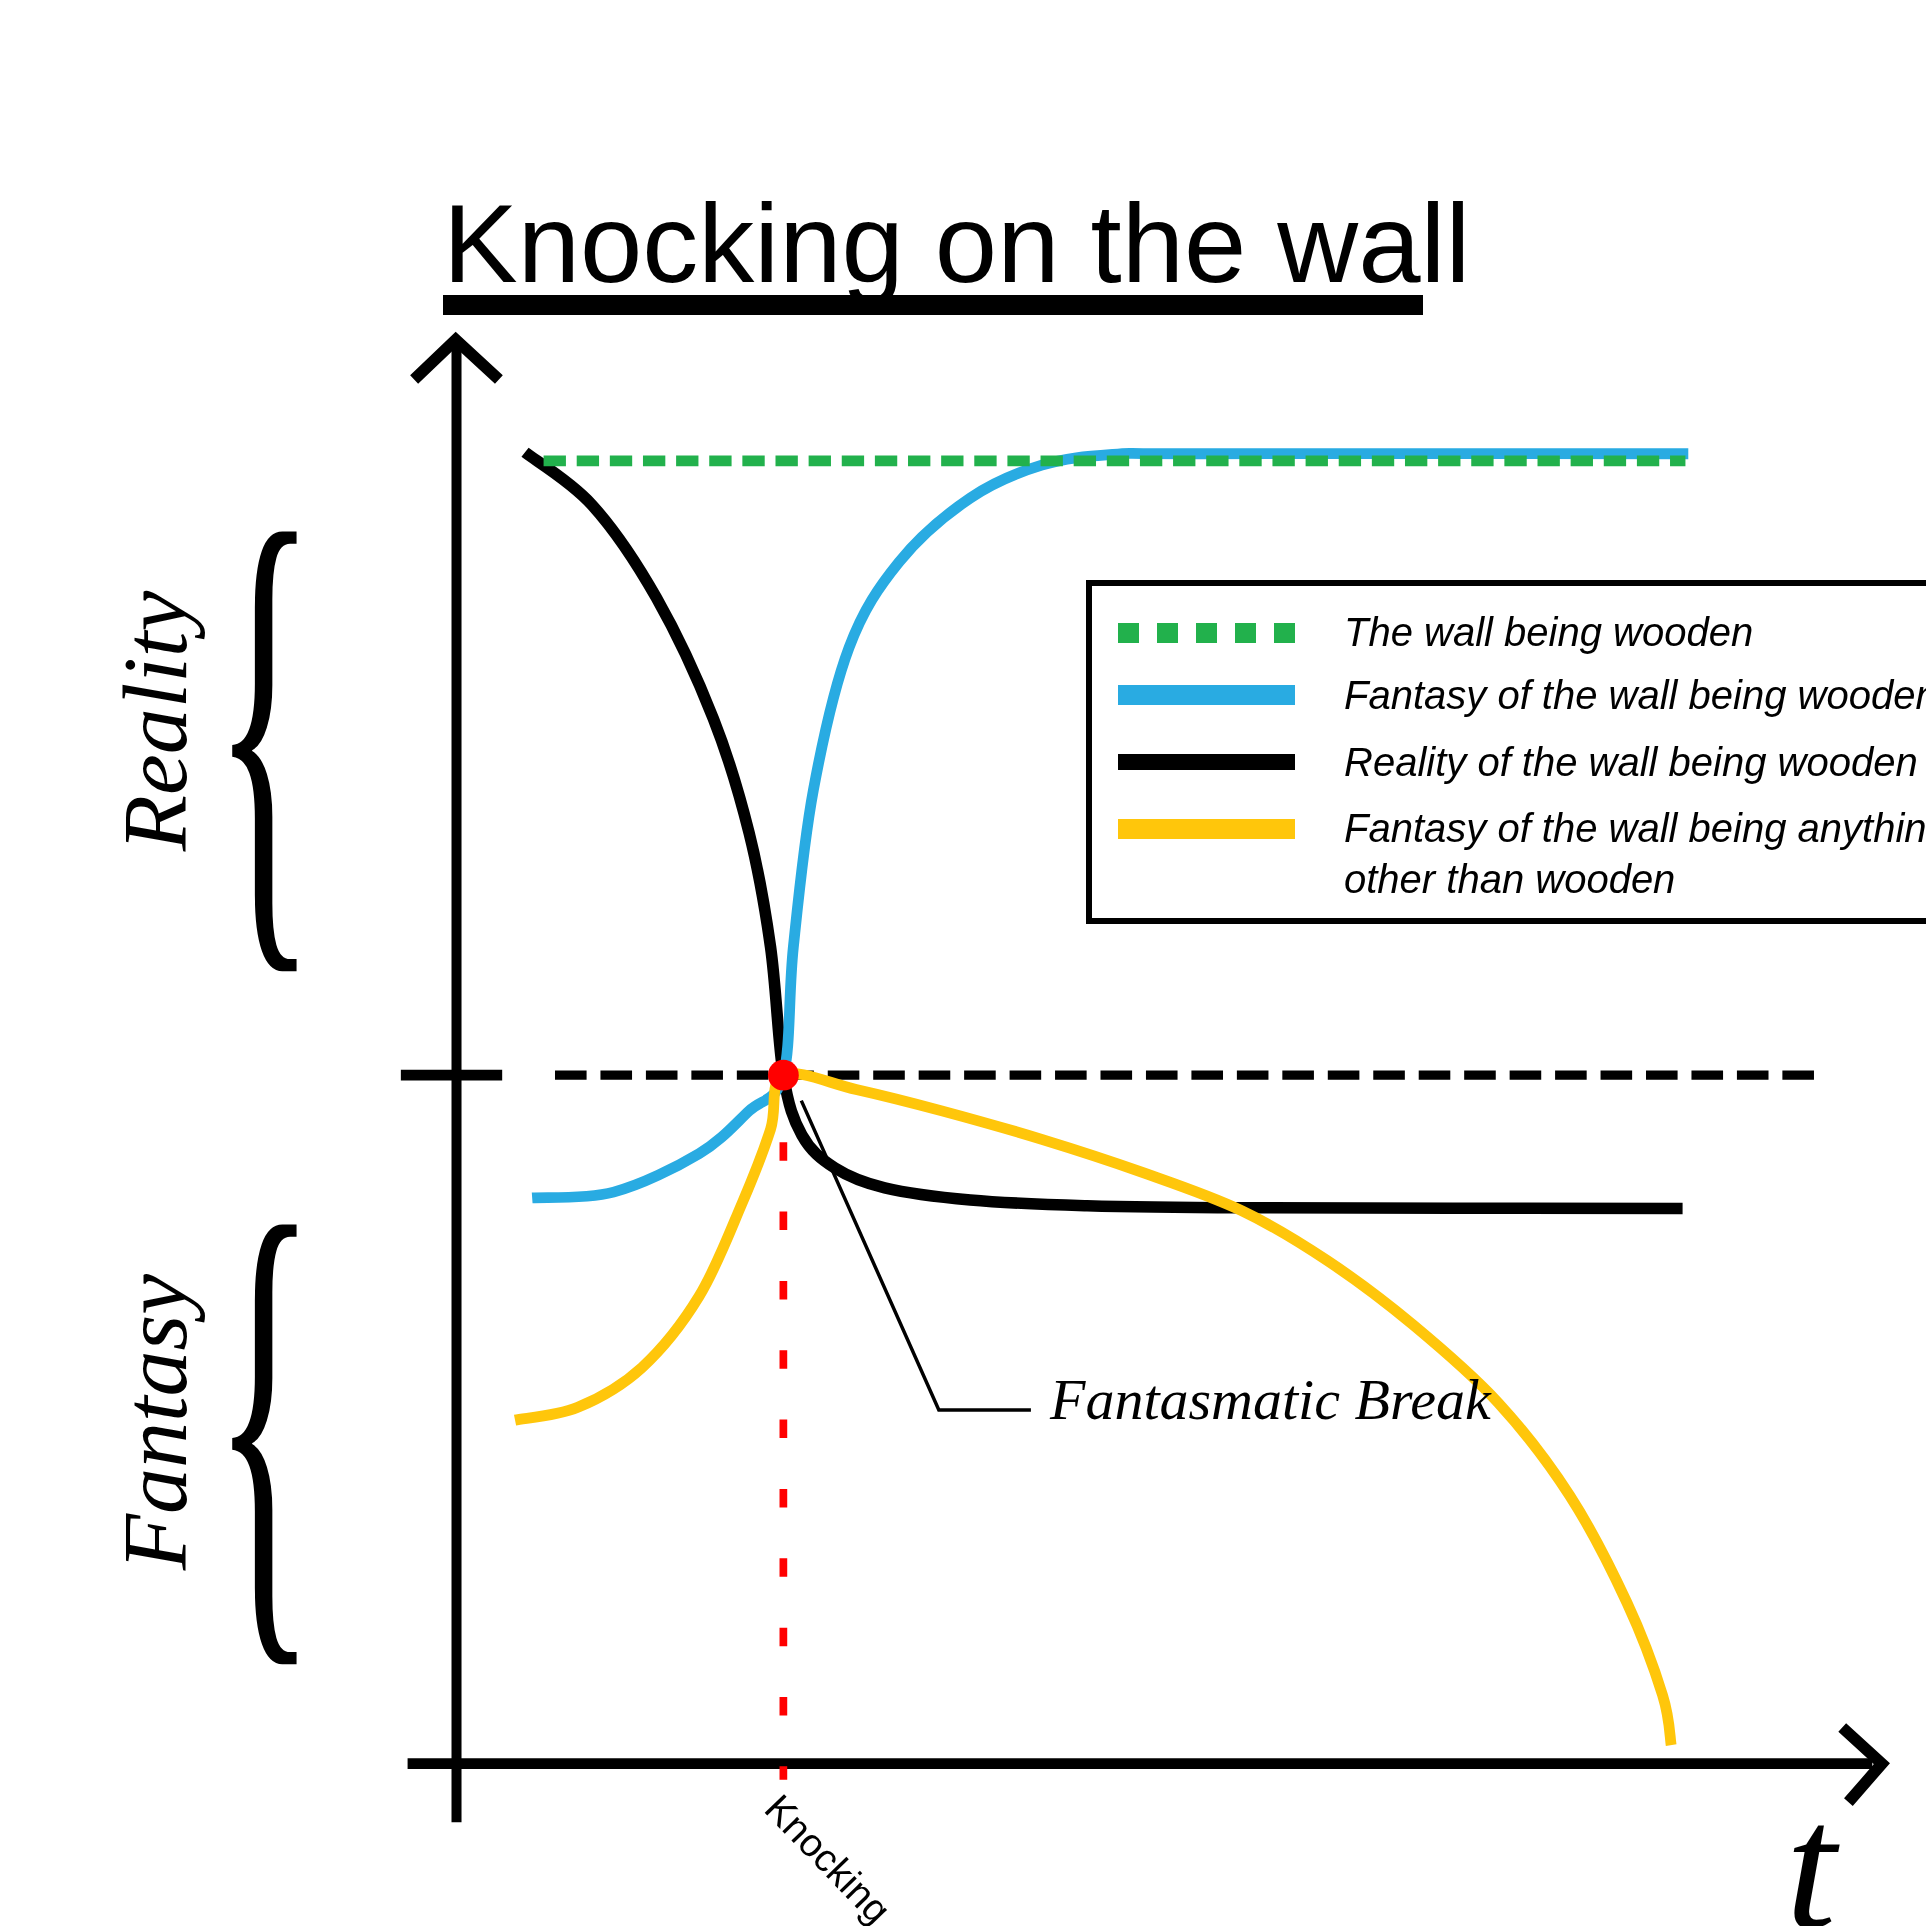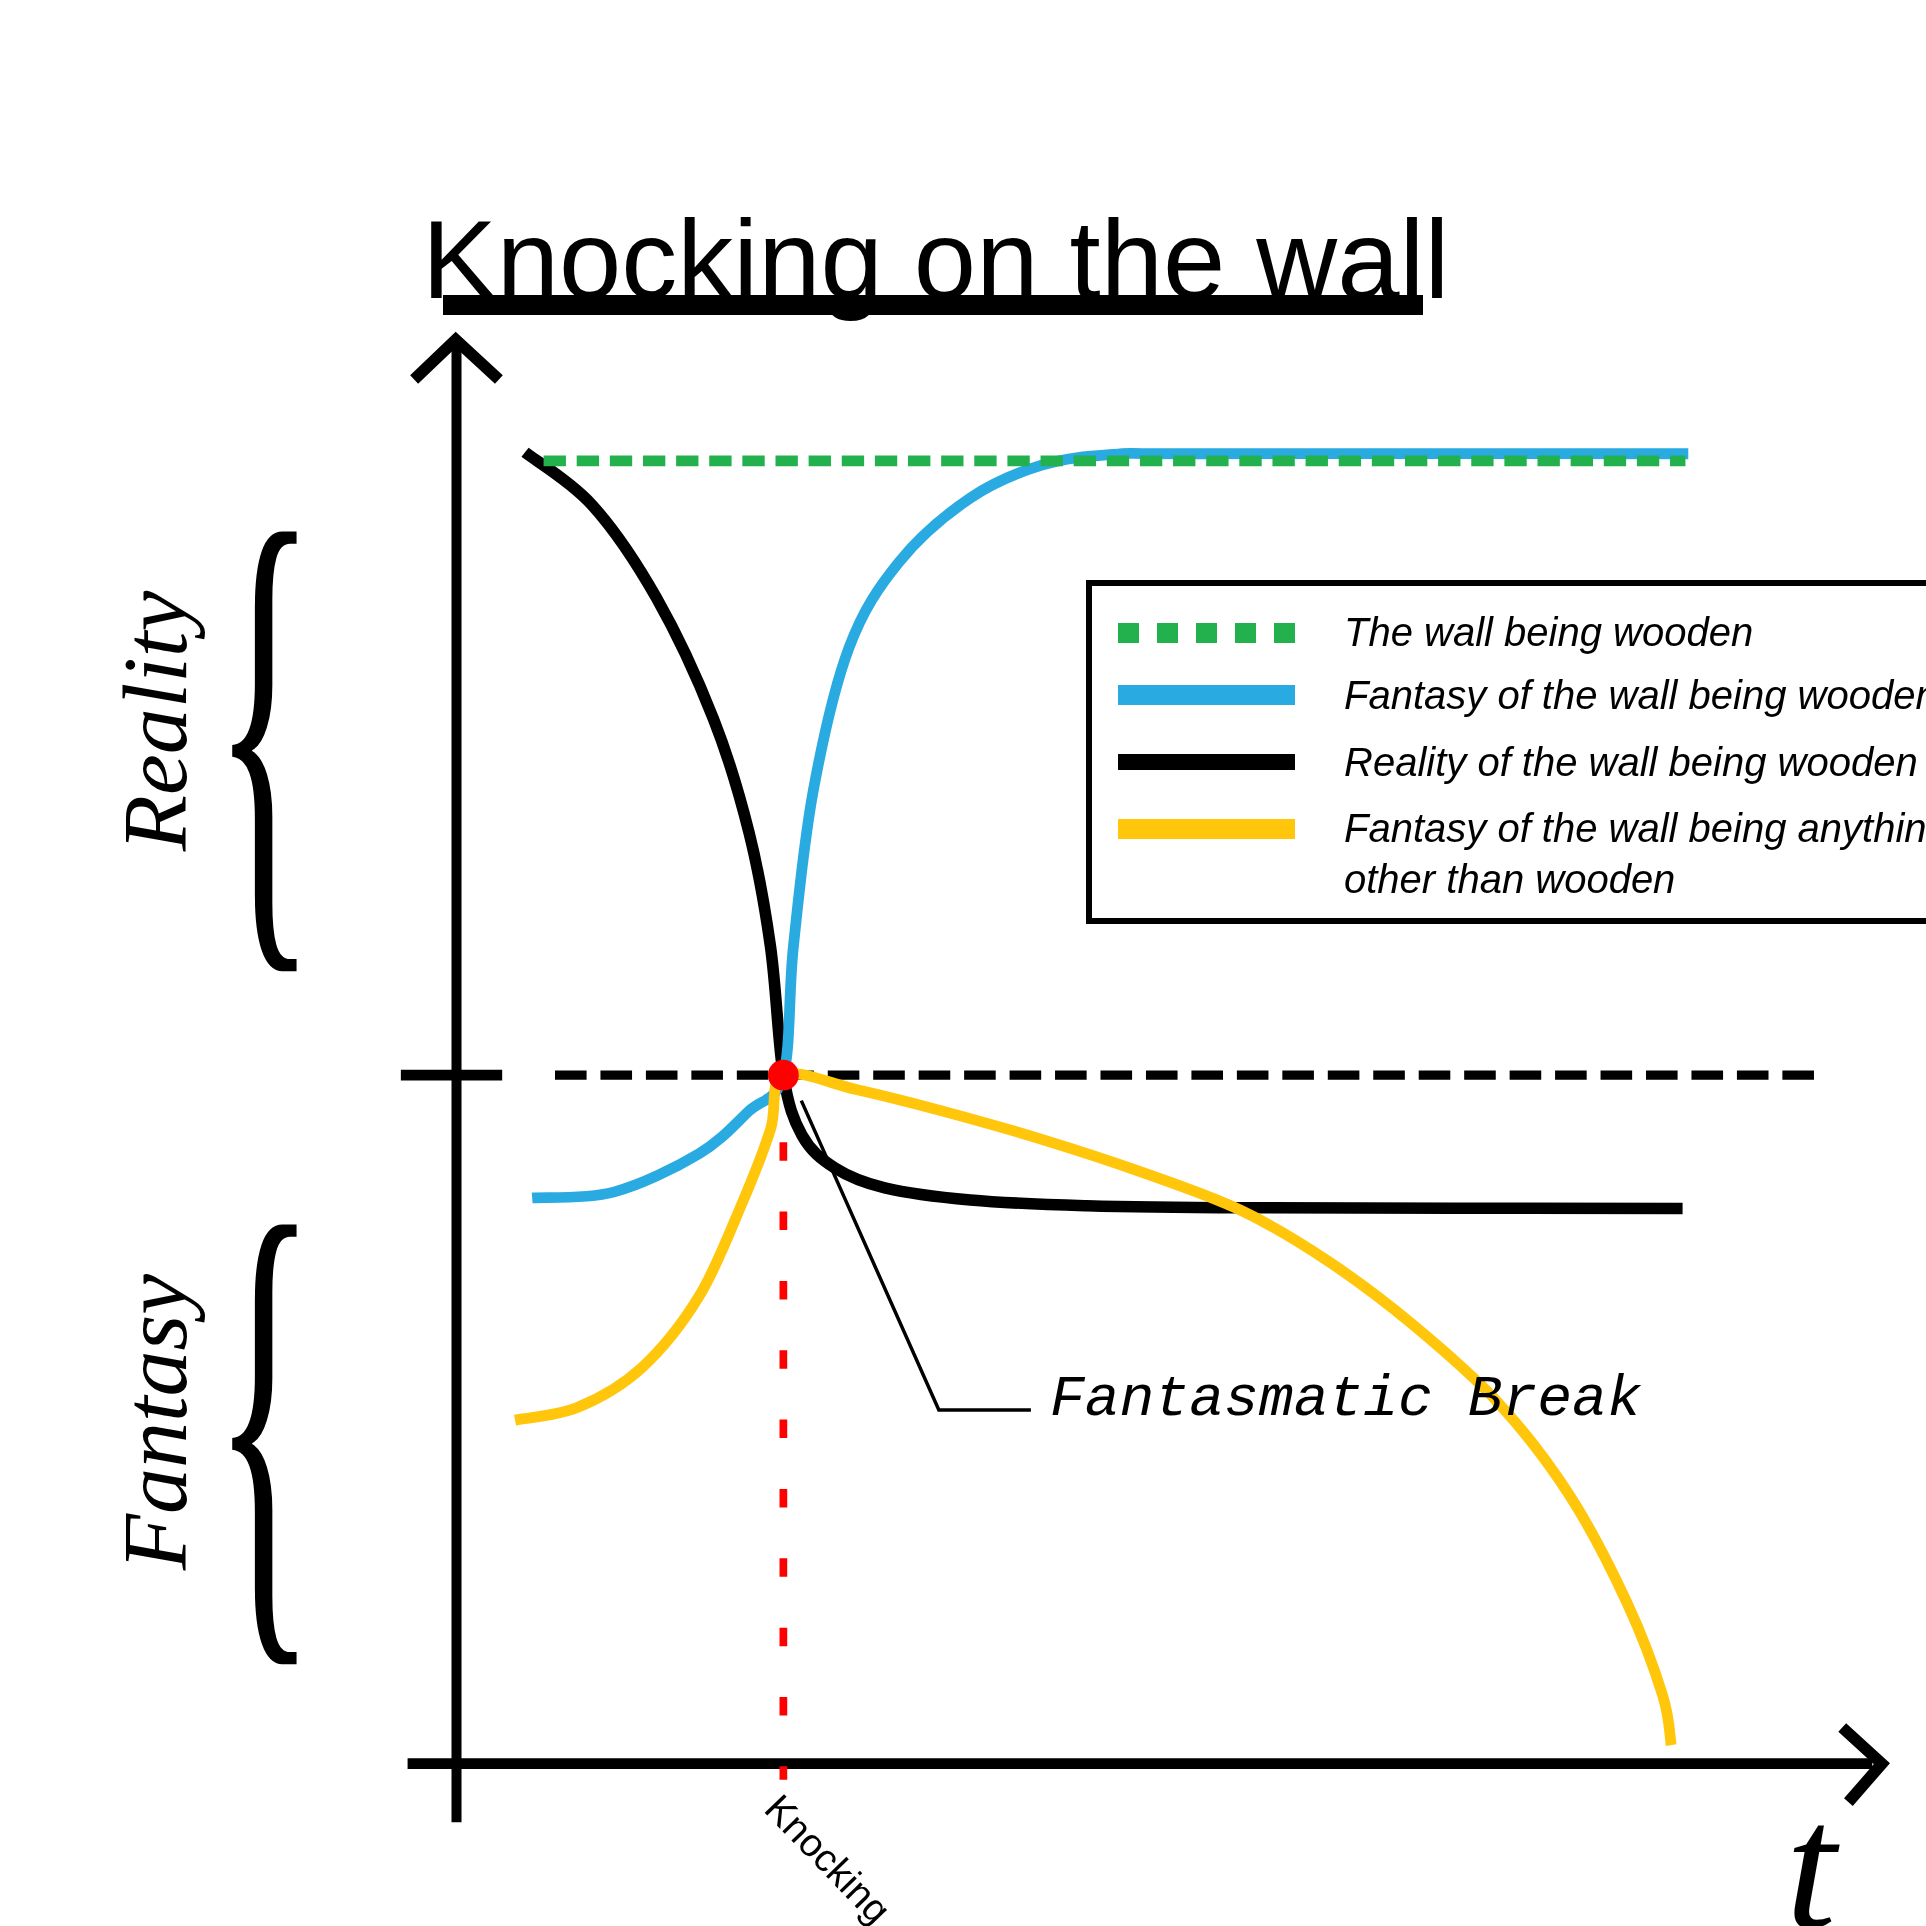--- a/index.html
+++ b/index.html
@@ -1,31 +1,31 @@
 <!DOCTYPE html>
 <html style="font-size:6.2px"><head>
 <meta charset="utf-8">
 <style>
   html,body{margin:0;padding:0;background:#fff;}
   body{width:2219px;height:2219px;position:relative;overflow:hidden;
        font-family:"Liberation Sans",sans-serif;color:#000;}
   .abs{position:absolute;}
   #plot{position:absolute;left:0;top:0;width:2219px;height:2219px;z-index:1;}
-  #title{left:422px;top:182px;font-size:112px;line-height:123px;white-space:nowrap;z-index:3;margin-top:16px;}
+  #title{left:443px;top:182px;font-size:112px;line-height:123px;white-space:nowrap;z-index:3;}
   #title-underline{left:443px;top:295px;width:980px;height:20px;background:#000;z-index:3;}
   .side-label{width:347px;height:116px;font-family:"Liberation Serif",serif;font-style:italic;
       font-size:92px;line-height:116px;text-align:center;transform:rotate(-90deg);z-index:3;white-space:nowrap;}
   #reality-label{left:-19px;top:663px;}
   #fantasy-label{left:-19px;top:1364px;}
   .brace{width:193px;height:385px;display:flex;align-items:center;justify-content:center;
       font-family:"Liberation Serif",serif;font-size:385px;line-height:1;z-index:3;}
   .brace span{display:block;transform:scale(0.56,1.38);}
   #reality-brace{left:168px;top:529px;}
   #fantasy-brace{left:168px;top:1222px;}
-  #fantasmatic-break{left:1050px;top:1369px;font-family:Liberation Mono, monospace;
+  #fantasmatic-break{left:1050px;top:1369px;font-family:Liberation Serif, serif;
       font-style:italic;font-size:58px;line-height:62px;white-space:nowrap;z-index:3;}
   #knocking{left:787px;top:1787px;font-size:39px;line-height:42px;white-space:nowrap;
       transform:rotate(46deg);transform-origin:left top;z-index:3;}
   #xlabel{left:1753px;top:1776px;width:116px;text-align:center;font-family:"Liberation Serif",serif;
       font-style:italic;font-size:181px;line-height:181px;z-index:3;}
   #legend{left:1086px;top:580px;width:865px;height:332px;border:6.2px solid #000;
       background:#fff;z-index:2;}
   .legend-swatch{position:absolute;left:26px;width:177px;}
   .legend-text{position:absolute;left:252px;width:616px;font-style:italic;
       font-size:40px;line-height:51px;}

